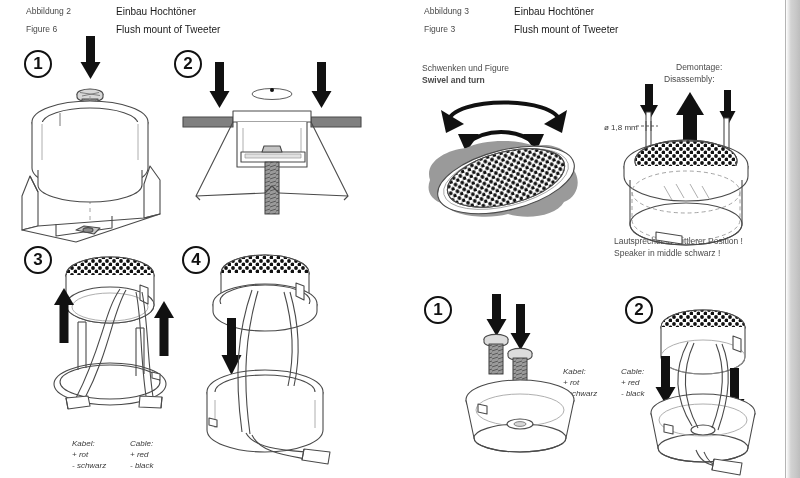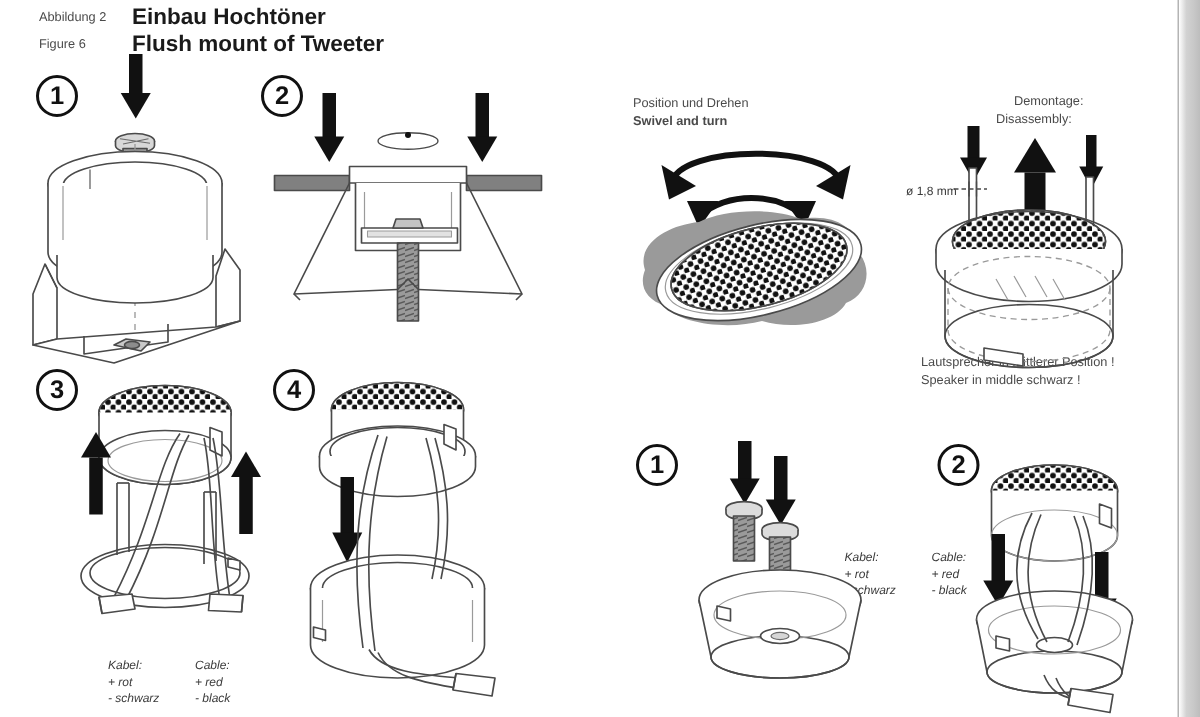--- a/index.html
+++ b/index.html
@@ -40,25 +40,26 @@
   .fig-head .col-a {
     display: inline-block;
     width: 62px;
     font-size: 8.5px;
     color: #4a4a4a;
     line-height: 11px;
     vertical-align: top;
   }
   .fig-head .col-b {
     display: inline-block;
-    font-size: 15px;
-    font-weight: bold;
+    font-size: 10px;
+    font-weight: normal;
     color: #1a1a1a;
     line-height: 11px;
     vertical-align: top;
+    margin-left: 28px;
   }
   .plain-label {
     position: absolute;
     font-size: 8.5px;
     color: #4a4a4a;
     line-height: 11.5px;
     white-space: nowrap;
   }
   .cable-legend {
     position: absolute;
@@ -104,23 +105,31 @@
 
   <div class="fig-head" style="left:26px; top:6px;">
     <div>
       <span class="col-a">Abbildung 2</span><span class="col-b">Einbau Hochtöner</span>
     </div>
     <div>
       <span class="col-a">Figure 6</span><span class="col-b">Flush mount of Tweeter</span>
     </div>
   </div>
 
-
-
-  <div class="plain-label" style="left:422px; top:63px;">Position und Drehen</div>
+  <div class="fig-head" style="left:424px; top:6px;">
+    <div>
+      <span class="col-a">Abbildung 3</span><span class="col-b">Einbau Hochtöner</span>
+    </div>
+    <div>
+      <span class="col-a">Figure 3</span><span class="col-b">Flush mount of Tweeter</span>
+    </div>
+  </div>
+
+
+  <div class="plain-label" style="left:422px; top:63px;">Schwenken und Figure</div>
   <div class="plain-label" style="left:422px; top:75px;font-weight:bold;">Swivel and turn</div>
 
   <div class="plain-label" style="left:676px; top:62px;">Demontage:</div>
   <div class="plain-label" style="left:664px; top:74px;">Disassembly:</div>
 
   <div class="dim-label" style="left:604px; top:123px;">ø 1,8 mm</div>
 
   <div class="plain-label" style="left:614px; top:236px;">Lautsprecher in mittlerer Position !</div>
   <div class="plain-label" style="left:614px; top:248px;">Speaker in middle schwarz !</div>
 

